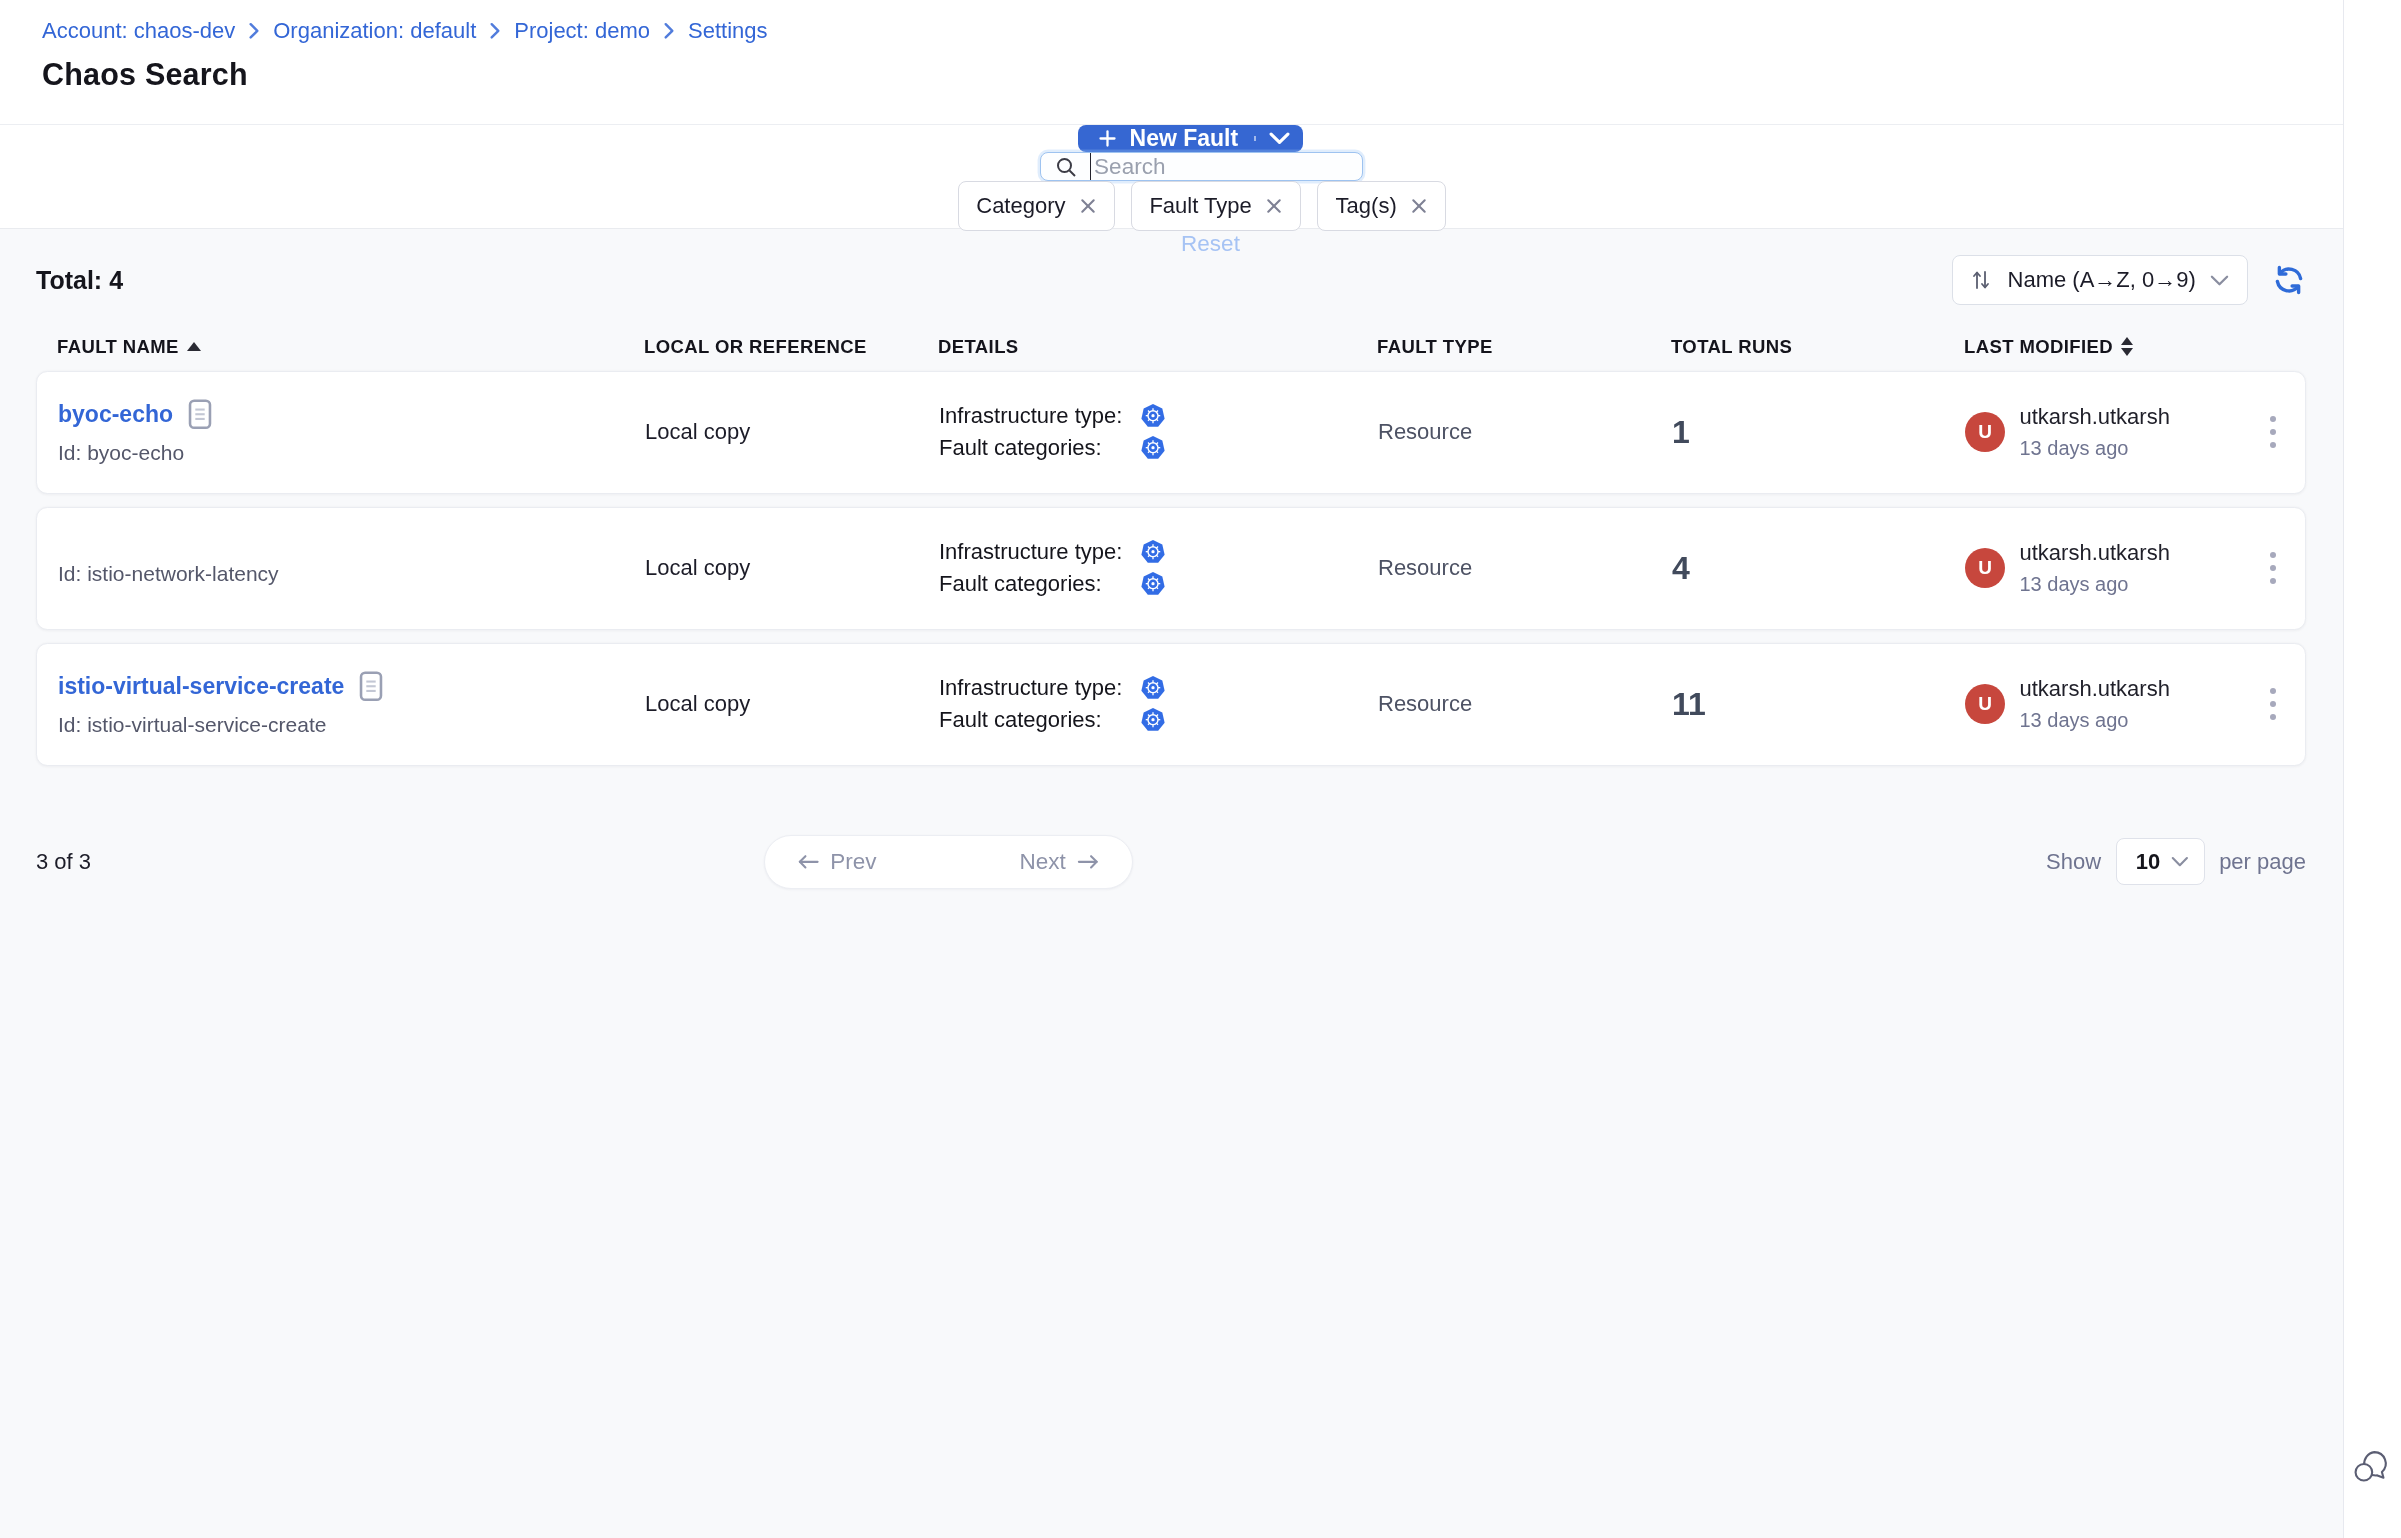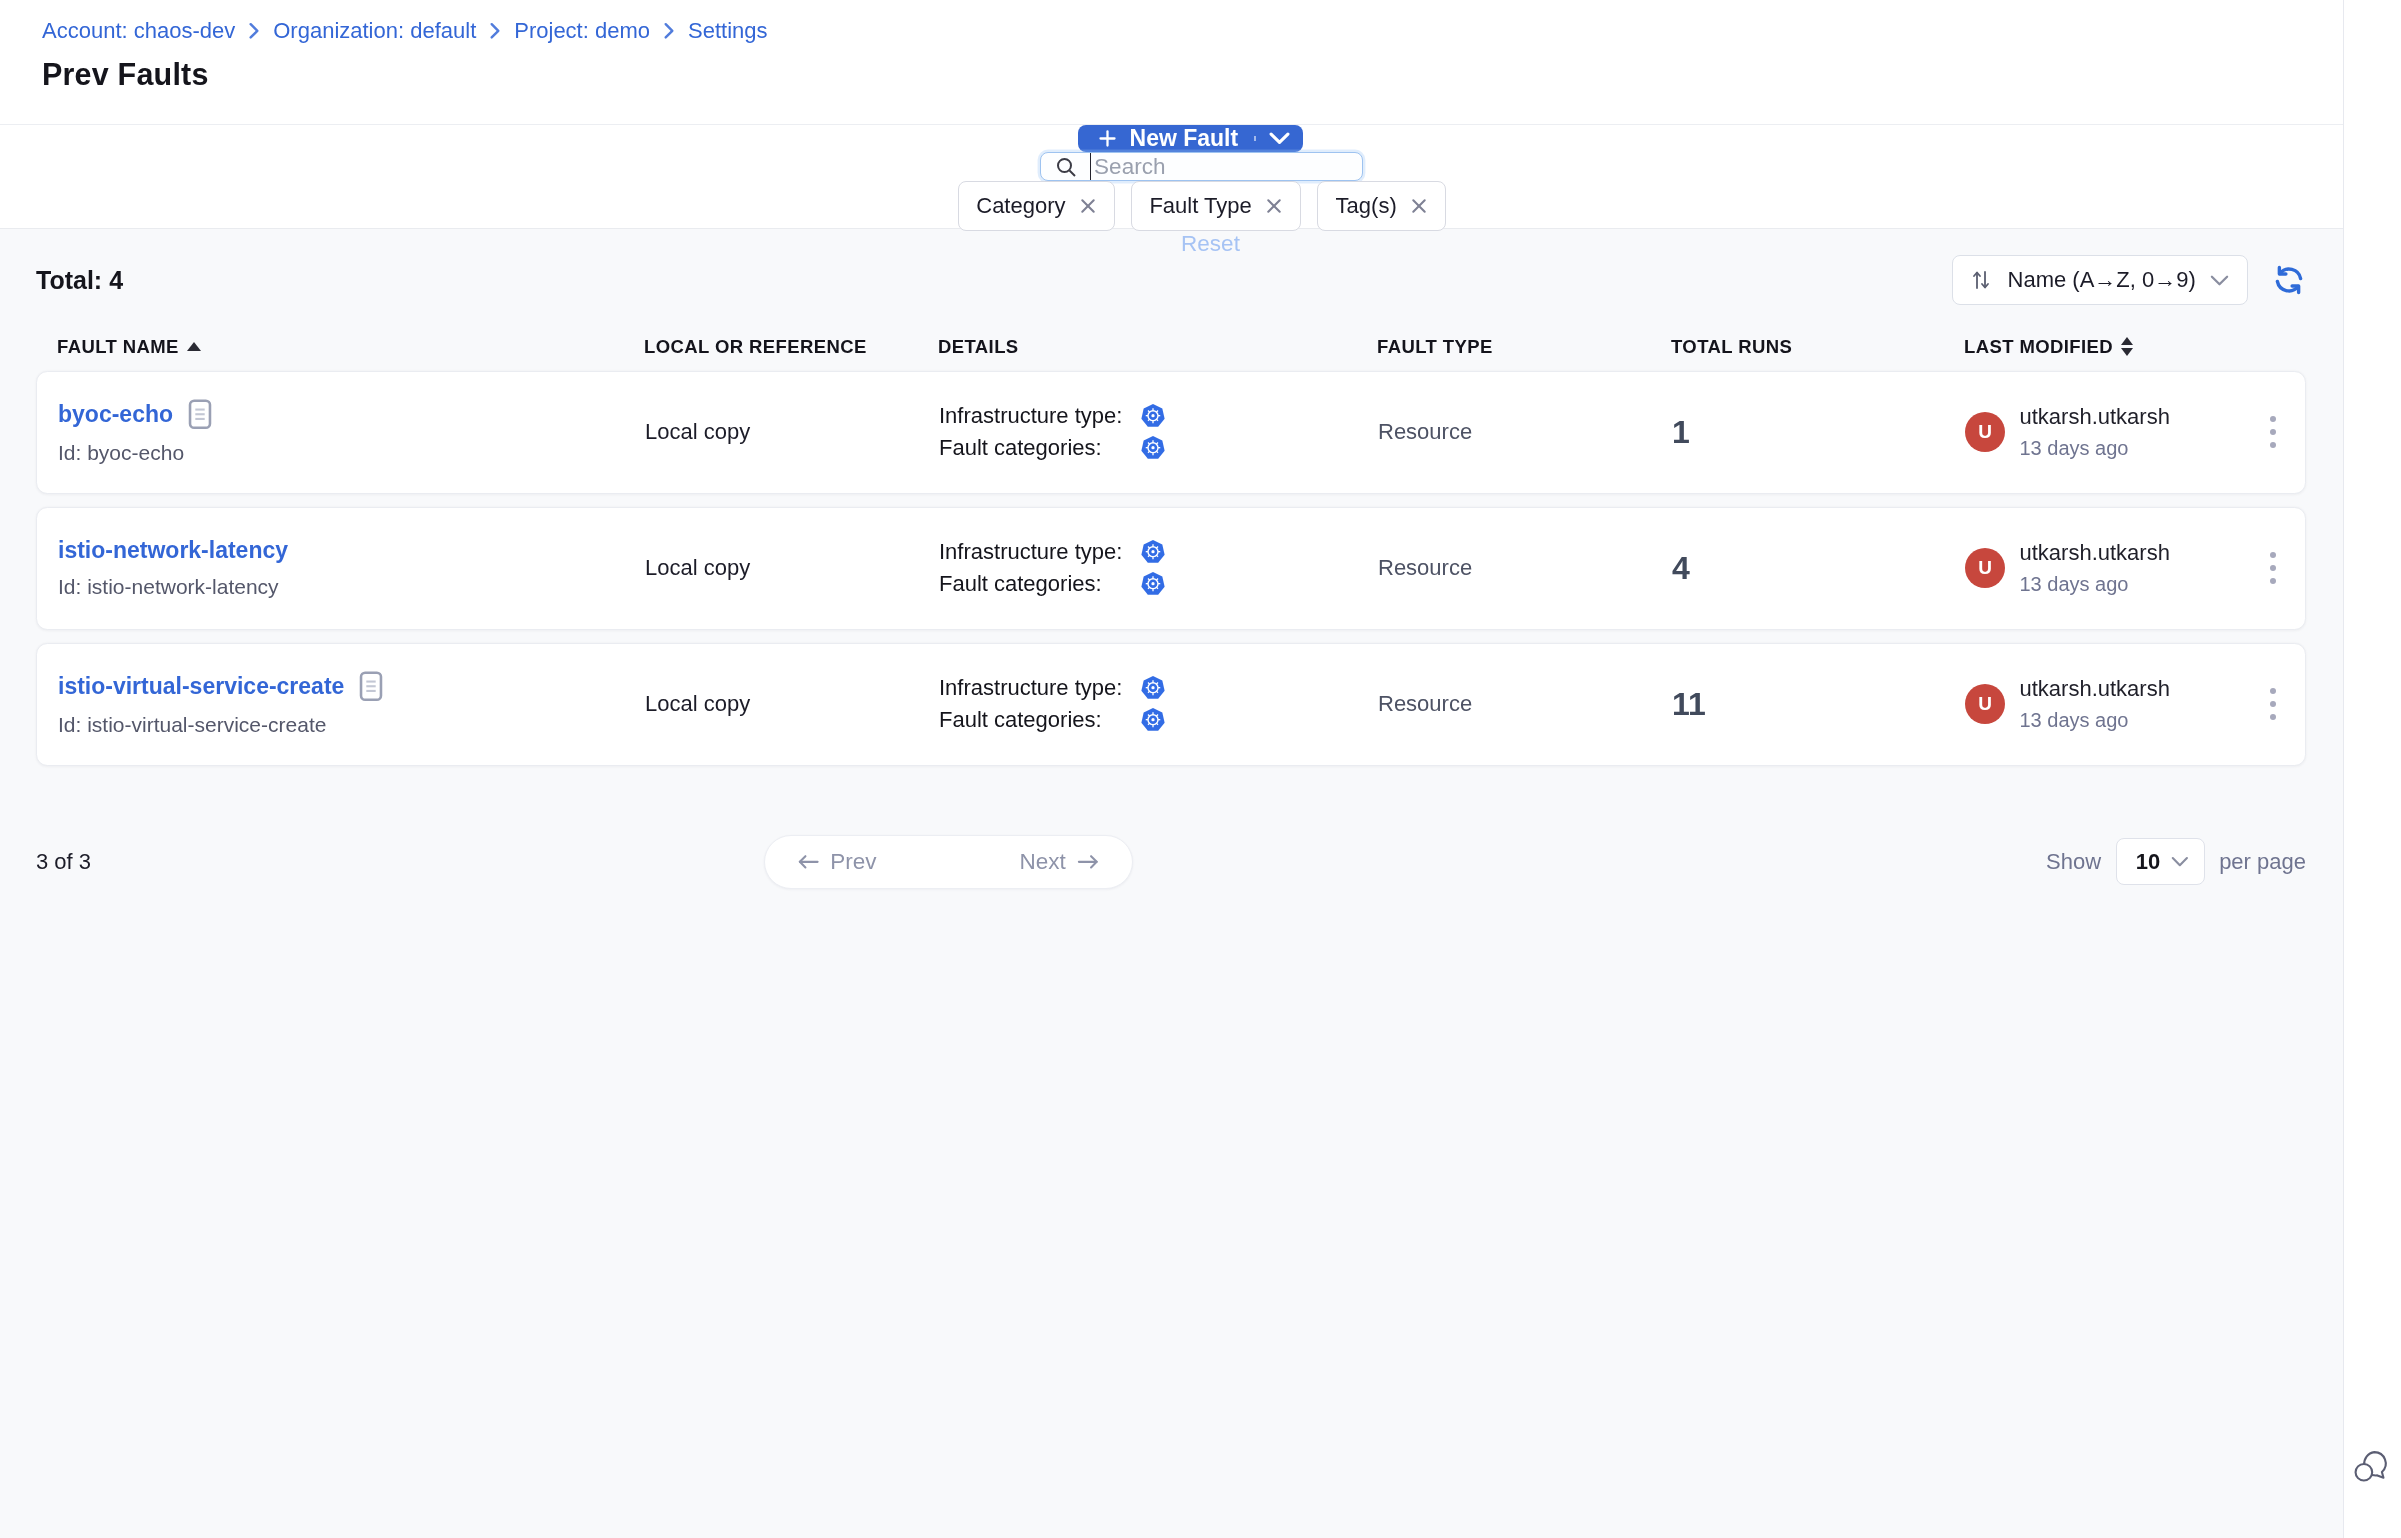--- a/index.html
+++ b/index.html
@@ -185,21 +185,21 @@
             </svg>
         </span>
         <a>Project: demo</a>
         <span class="crumb-sep">
           <svg width="12" height="17.7" viewBox="0 0 10 16" fill="none" stroke="#3366d6" stroke-width="2.2" stroke-linecap="round" stroke-linejoin="round">
               <polyline points="2,2 8,8 2,14"></polyline>
             </svg>
         </span>
         <a>Settings</a>
       </div>
-      <h1 class="page-title">Prev Faults</h1>
+      <h1 class="page-title">Chaos Search</h1>
     </div>
 
     <div class="toolbar">
       <div class="new-fault-btn">
         <span class="nf-main">
           <svg width="21" height="21" viewBox="0 0 24 24" fill="none" stroke="#ffffff" stroke-width="2.6" stroke-linecap="round">
               <line x1="12" y1="4" x2="12" y2="20"></line>
               <line x1="4" y1="12" x2="20" y2="12"></line>
             </svg>
           <span>New Fault</span>
@@ -370,23 +370,20 @@
           <button class="kebab">
               <span></span>
               <span></span>
               <span></span>
             </button>
         </div>
       </div>
 
       <div class="card row-grid">
         <div class="cell">
-          <div class="name-line">
-            <a class="fault-link">istio-network-latency</a>
-          </div>
           <div class="fault-id">Id: istio-network-latency</div>
         </div>
         <div class="c-local">Local copy</div>
         <div>
           <div class="d-line">
             <span class="d-label">Infrastructure type:</span>
             <svg width="26" height="26" viewBox="0 0 24 24">
                 <path fill="#326ce5" d="M12 1 20.6 5.14 22.72 14.45 16.78 21.91 7.22 21.91 1.28 14.45 3.4 5.14Z"></path>
                 <circle cx="12" cy="11.7" r="4.6" fill="none" stroke="#fff" stroke-width="1.3"></circle>
                 <circle cx="12" cy="11.7" r="1.5" fill="#fff"></circle>

